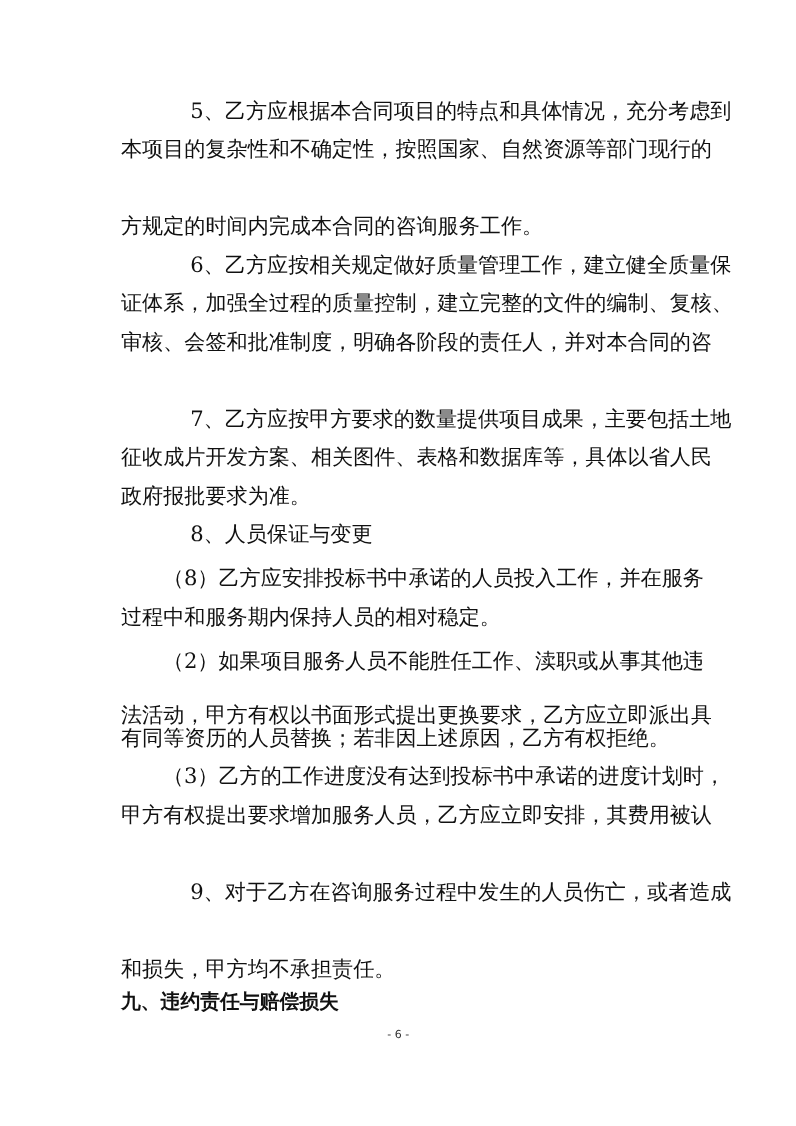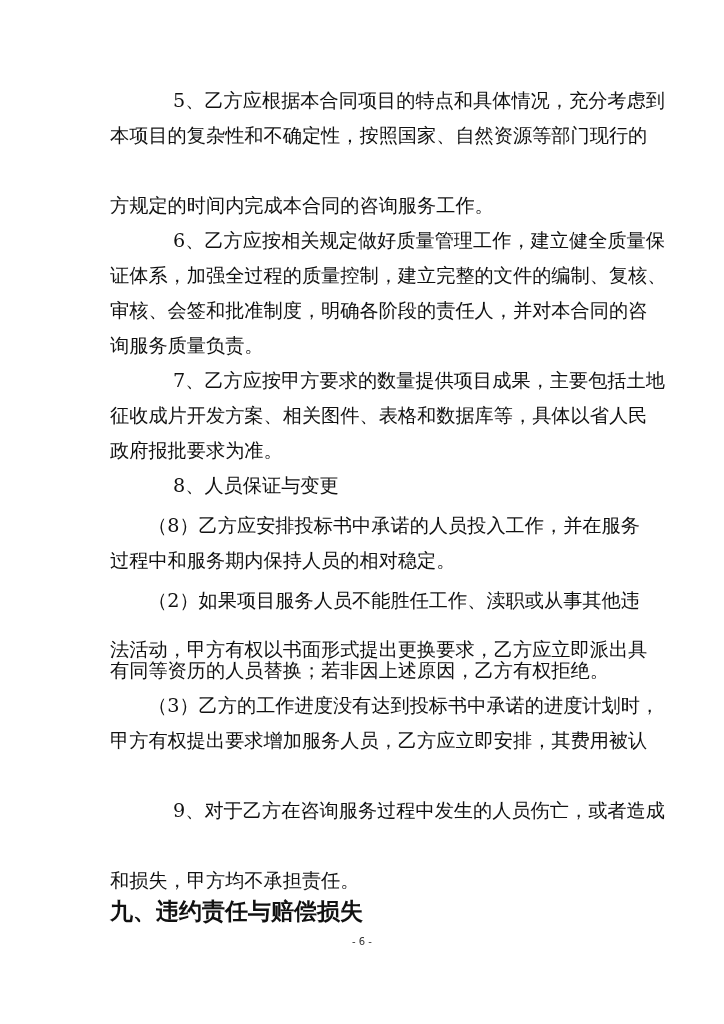--- a/index.html
+++ b/index.html
@@ -46,21 +46,21 @@
     .line.indent3 {
       left: 148px;
       width: 468px;
     }
     .heading {
       position: absolute;
       left: 110px;
       top: 894px;
       height: 34px;
       line-height: 34px;
-      font-size: 23px;
+      font-size: 18px;
       font-weight: bold;
       font-family: "DejaVu Sans", "Liberation Sans", sans-serif;
       white-space: nowrap;
     }
     .page-number {
       position: absolute;
       left: 0;
       width: 724px;
       top: 936px;
       text-align: center;
@@ -74,21 +74,20 @@
 
 <div class="page">
 
   <div class="line indent2" style="top:84px;">5、乙方应根据本合同项目的特点和具体情况，充分考虑到</div>
   <div class="line" style="top:119px;">本项目的复杂性和不确定性，按照国家、自然资源等部门现行的</div>
   <div class="line last" style="top:189px;">方规定的时间内完成本合同的咨询服务工作。</div>
 
   <div class="line indent2" style="top:224px;">6、乙方应按相关规定做好质量管理工作，建立健全质量保</div>
   <div class="line" style="top:259px;">证体系，加强全过程的质量控制，建立完整的文件的编制、复核、</div>
   <div class="line" style="top:294px;">审核、会签和批准制度，明确各阶段的责任人，并对本合同的咨</div>
-  <div class="line last" style="top:329px;">询服务质量负责。</div>
 
   <div class="line indent2" style="top:364px;">7、乙方应按甲方要求的数量提供项目成果，主要包括土地</div>
   <div class="line" style="top:399px;">征收成片开发方案、相关图件、表格和数据库等，具体以省人民</div>
   <div class="line last" style="top:434px;">政府报批要求为准。</div>
 
   <div class="line indent2 last" style="top:469px;">8、人员保证与变更</div>
 
   <div class="line indent3" style="top:509px;">（8）乙方应安排投标书中承诺的人员投入工作，并在服务</div>
   <div class="line last" style="top:544px;">过程中和服务期内保持人员的相对稳定。</div>
 

